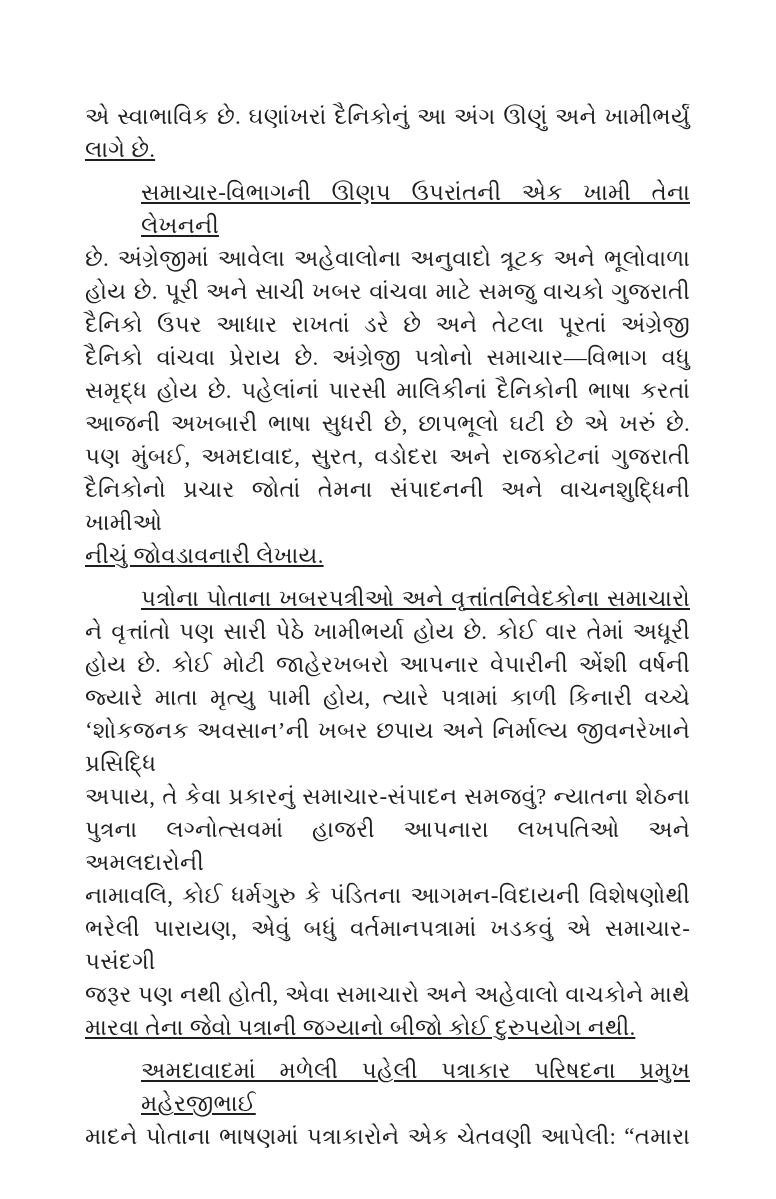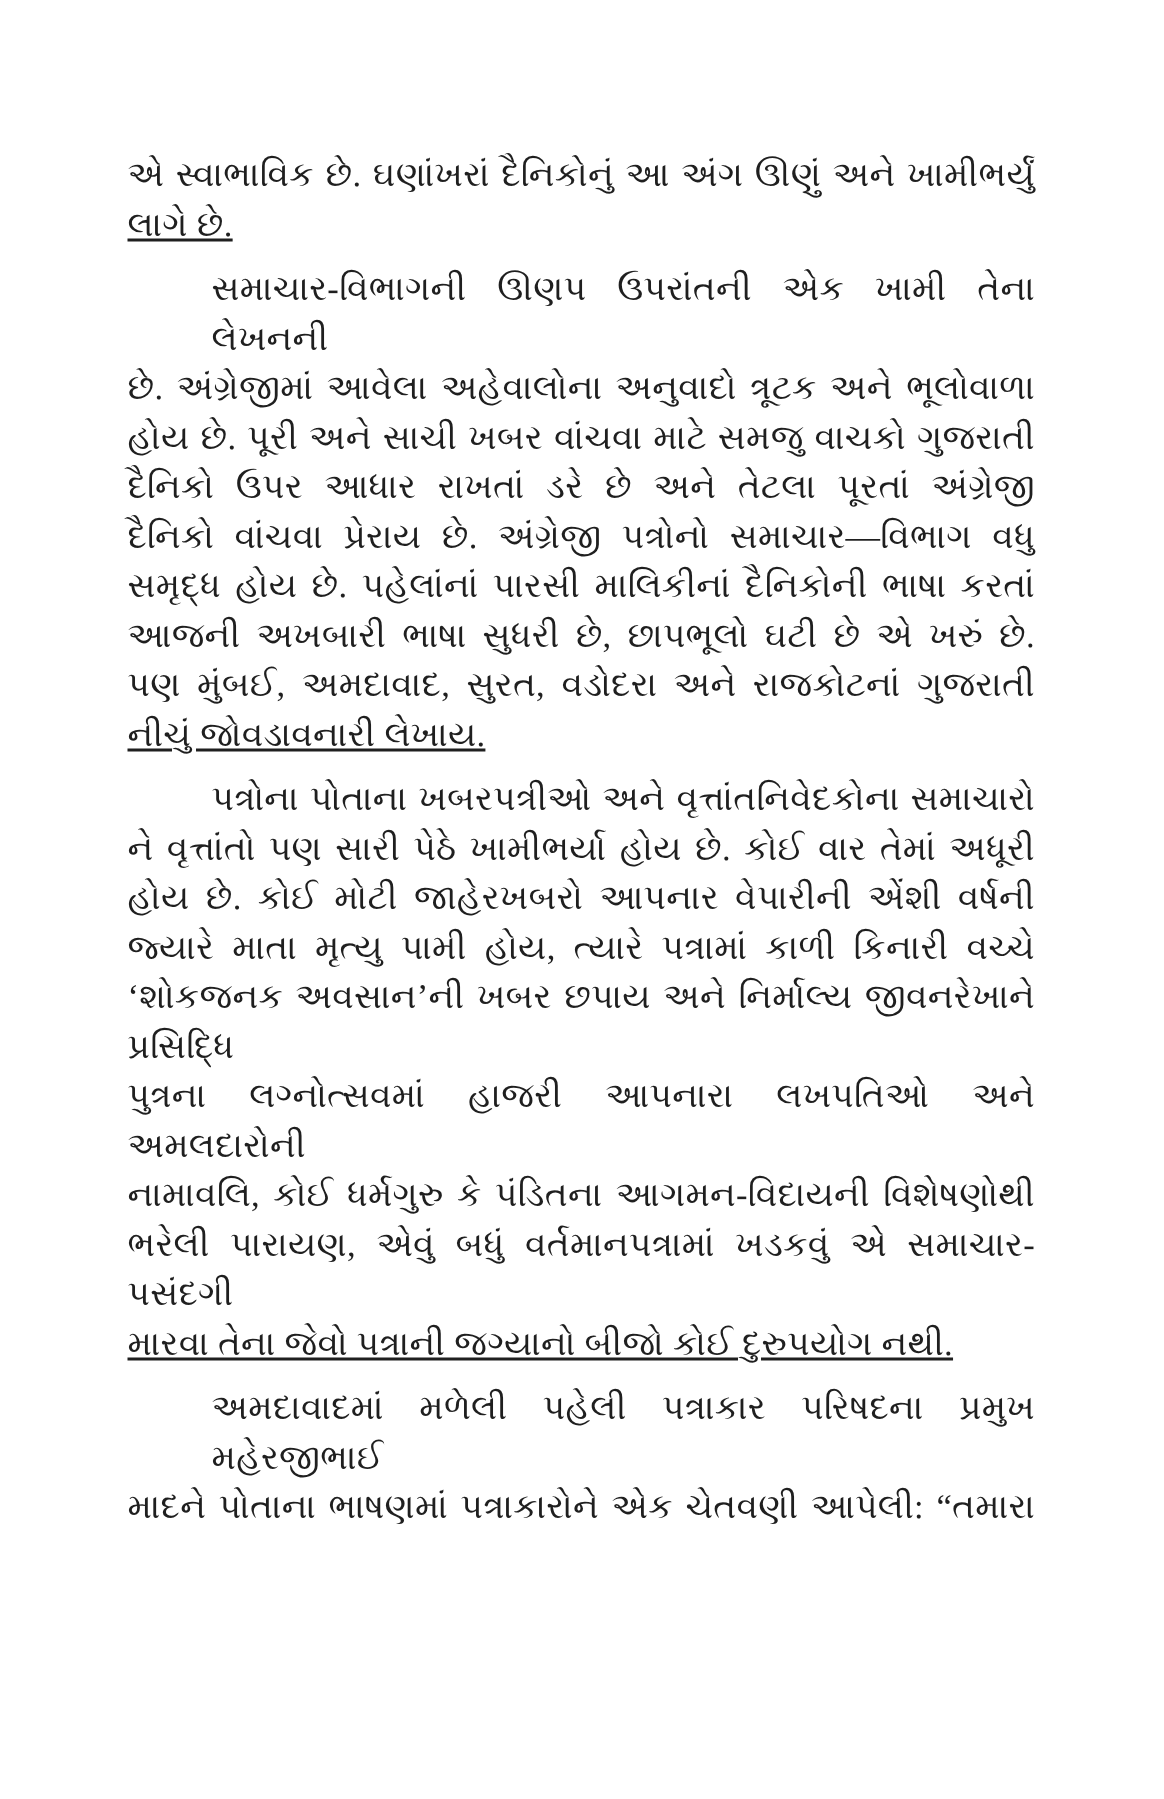--- a/index.html
+++ b/index.html
@@ -25,21 +25,21 @@
     margin: 0 0 10px 0;
   }
   .pline {
     font-size: 23px;
     line-height: 33px;
     text-align: justify;
     text-align-last: justify;
     white-space: normal;
     letter-spacing: 0.2px;
   }
-  .pline.ind { padding-left: 56px; }
+  .pline.ind { padding-left: 56px; text-decoration: underline; }
   .pline.end { text-align-last: left; text-decoration: underline; }
 </style>
 </head>
 <body>
 
 <div class="page">
   <div class="text-block">
 
     <div class="para">
       <div class="pline">એ સ્વાભાવિક છે. ઘણાંખરાં દૈનિકોનું આ અંગ ઊણું અને ખામીભર્યું</div>
@@ -48,32 +48,35 @@
 
     <div class="para">
       <div class="pline ind">સમાચાર-વિભાગની ઊણપ ઉપરાંતની એક ખામી તેના લેખનની</div>
       <div class="pline">છે. અંગ્રેજીમાં આવેલા અહેવાલોના અનુવાદો ત્રૂટક અને ભૂલોવાળા</div>
       <div class="pline">હોય છે. પૂરી અને સાચી ખબર વાંચવા માટે સમજુ વાચકો ગુજરાતી</div>
       <div class="pline">દૈનિકો ઉપર આધાર રાખતાં ડરે છે અને તેટલા પૂરતાં અંગ્રેજી</div>
       <div class="pline">દૈનિકો વાંચવા પ્રેરાય છે. અંગ્રેજી પત્રોનો સમાચાર—વિભાગ વધુ</div>
       <div class="pline">સમૃદ્ધ હોય છે. પહેલાંનાં પારસી માલિકીનાં દૈનિકોની ભાષા કરતાં</div>
       <div class="pline">આજની અખબારી ભાષા સુધરી છે, છાપભૂલો ઘટી છે એ ખરું છે.</div>
       <div class="pline">પણ મુંબઈ, અમદાવાદ, સુરત, વડોદરા અને રાજકોટનાં ગુજરાતી</div>
+      <div class="pline">દૈનિકોનો પ્રચાર જોતાં તેમના સંપાદનની અને વાચનશુદ્ધિની ખામીઓ</div>
       <div class="pline end">નીચું જોવડાવનારી લેખાય.</div>
     </div>
 
     <div class="para">
       <div class="pline ind">પત્રોના પોતાના ખબરપત્રીઓ અને વૃત્તાંતનિવેદકોના સમાચારો</div>
       <div class="pline">ને વૃત્તાંતો પણ સારી પેઠે ખામીભર્યા હોય છે. કોઈ વાર તેમાં અધૂરી</div>
       <div class="pline">હોય છે. કોઈ મોટી જાહેરખબરો આપનાર વેપારીની એંશી વર્ષની</div>
       <div class="pline">જ્યારે માતા મૃત્યુ પામી હોય, ત્યારે પત્રામાં કાળી કિનારી વચ્ચે</div>
       <div class="pline">‘શોકજનક અવસાન’ની ખબર છપાય અને નિર્માલ્ય જીવનરેખાને પ્રસિદ્ધિ</div>
+      <div class="pline">અપાય, તે કેવા પ્રકારનું સમાચાર-સંપાદન સમજવું? ન્યાતના શેઠના</div>
       <div class="pline">પુત્રના લગ્નોત્સવમાં હાજરી આપનારા લખપતિઓ અને અમલદારોની</div>
       <div class="pline">નામાવલિ, કોઈ ધર્મગુરુ કે પંડિતના આગમન-વિદાયની વિશેષણોથી</div>
       <div class="pline">ભરેલી પારાયણ, એવું બધું વર્તમાનપત્રામાં ખડકવું એ સમાચાર-પસંદગી</div>
+      <div class="pline">જરૂર પણ નથી હોતી, એવા સમાચારો અને અહેવાલો વાચકોને માથે</div>
       <div class="pline end">મારવા તેના જેવો પત્રાની જગ્યાનો બીજો કોઈ દુરુપયોગ નથી.</div>
     </div>
 
     <div class="para">
       <div class="pline ind">અમદાવાદમાં મળેલી પહેલી પત્રાકાર પરિષદના પ્રમુખ મહેરજીભાઈ</div>
       <div class="pline">માદને પોતાના ભાષણમાં પત્રાકારોને એક ચેતવણી આપેલી: “તમારા</div>
 
     </div>
 
   </div>

